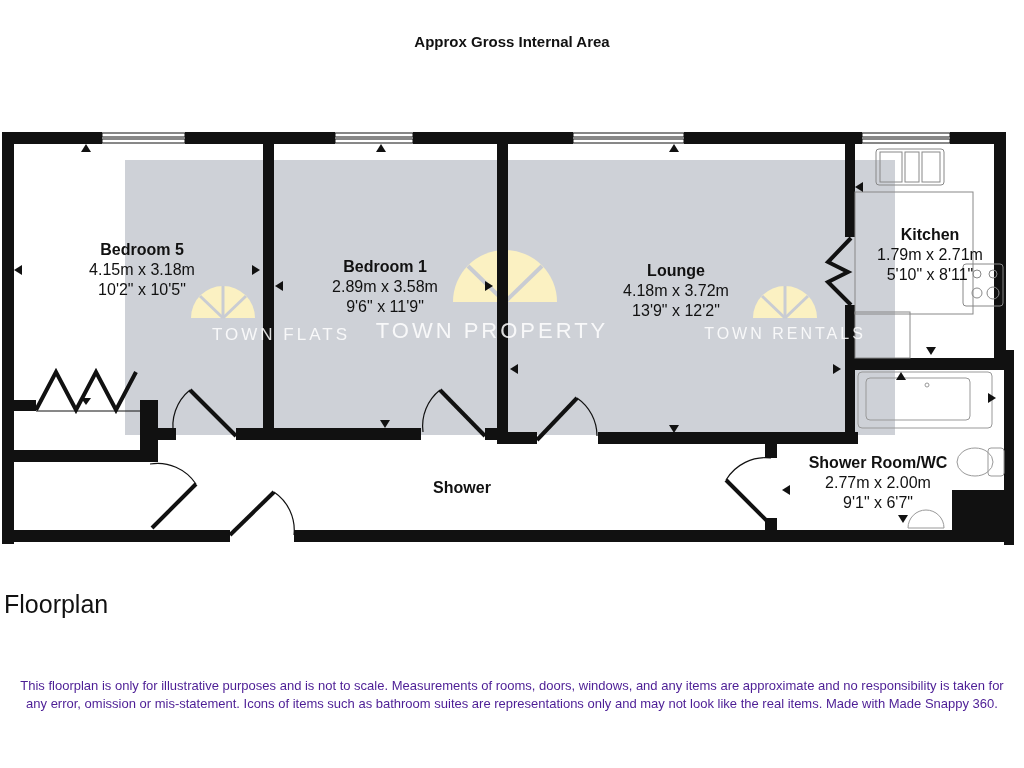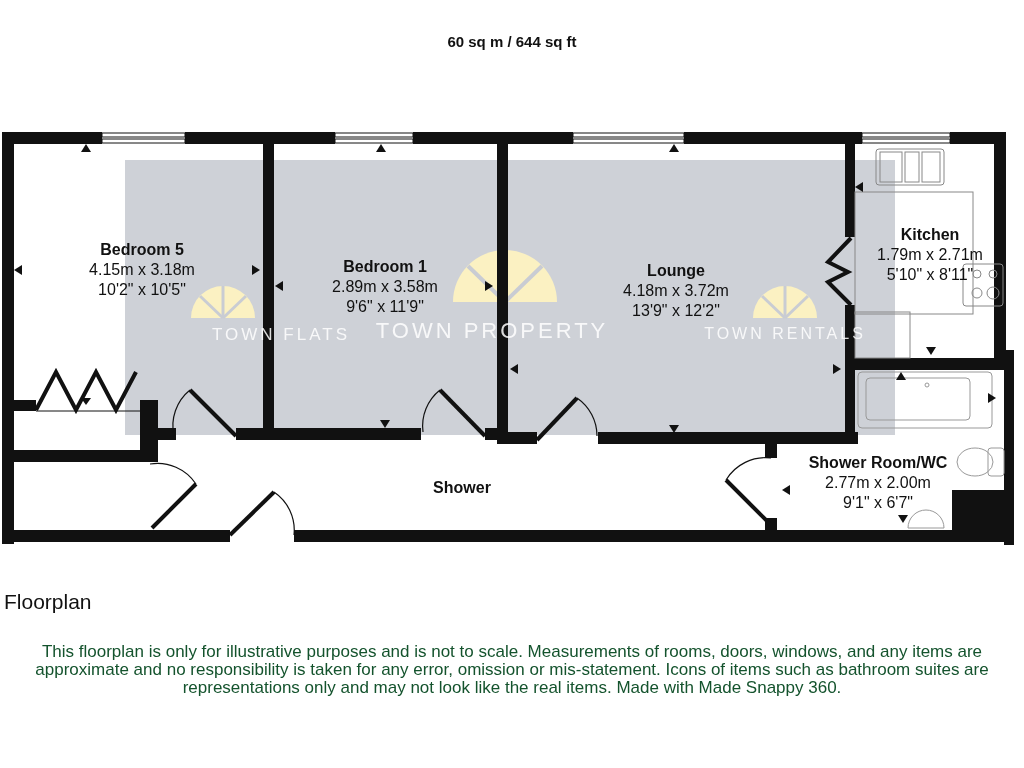--- a/index.html
+++ b/index.html
@@ -1,29 +1,29 @@
 <!DOCTYPE html>
 <html><head>
   <meta charset="utf-8">
   <style>
     html, body { margin:0; padding:0; background:#ffffff; }
     body { width:1024px; height:768px; position:relative; overflow:hidden; font-family:"Liberation Sans", sans-serif; color:#111; }
     .header { position:absolute; top:33px; left:0; width:1024px; text-align:center; font-weight:bold; font-size:15px; line-height:18px; color:#111; }
     .plan { position:absolute; left:0; top:0; width:1024px; height:560px; }
     .room-label { position:absolute; text-align:center; font-size:16px; line-height:20px; color:#111; white-space:nowrap; transform:translateX(-50%); }
     .room-label .name { font-weight:bold; }
-    .caption { position:absolute; left:4px; top:590px; font-size:21px; color:#111; }
-    .disclaimer { position:absolute; top:643px; left:20px; width:984px; text-align:center; font-size:17px; line-height:18px; color:#14532d; }
+    .caption { position:absolute; left:4px; top:590px; font-size:25px; color:#111; }
+    .disclaimer { position:absolute; top:677px; left:20px; width:984px; text-align:center; font-size:13px; line-height:18px; color:#4c1d95; }
     .wm { position:absolute; color:rgba(255,255,255,0.85); letter-spacing:3px; white-space:nowrap; transform:translateX(-50%); }
   </style>
 </head>
 <body>
 
 <div class="header">
-  <div>60 sq m / 644 sq ft</div>
+  <div>Approx Gross Internal Area</div>
 </div>
 
 <svg class="plan" width="1024" height="560" viewBox="0 0 1024 560">
 
   <rect x="125" y="160" width="770" height="275" fill="#c9ccd3" opacity="0.9"></rect>
 
   <g fill="#fbf1c2">
     <path d="M191 318 A32 32 0 0 1 255 318 Z"></path>
     <line x1="223" y1="318" x2="223" y2="286" stroke="#c9ccd3" stroke-width="3"></line>
     <line x1="223" y1="318" x2="200" y2="296" stroke="#c9ccd3" stroke-width="3"></line>

